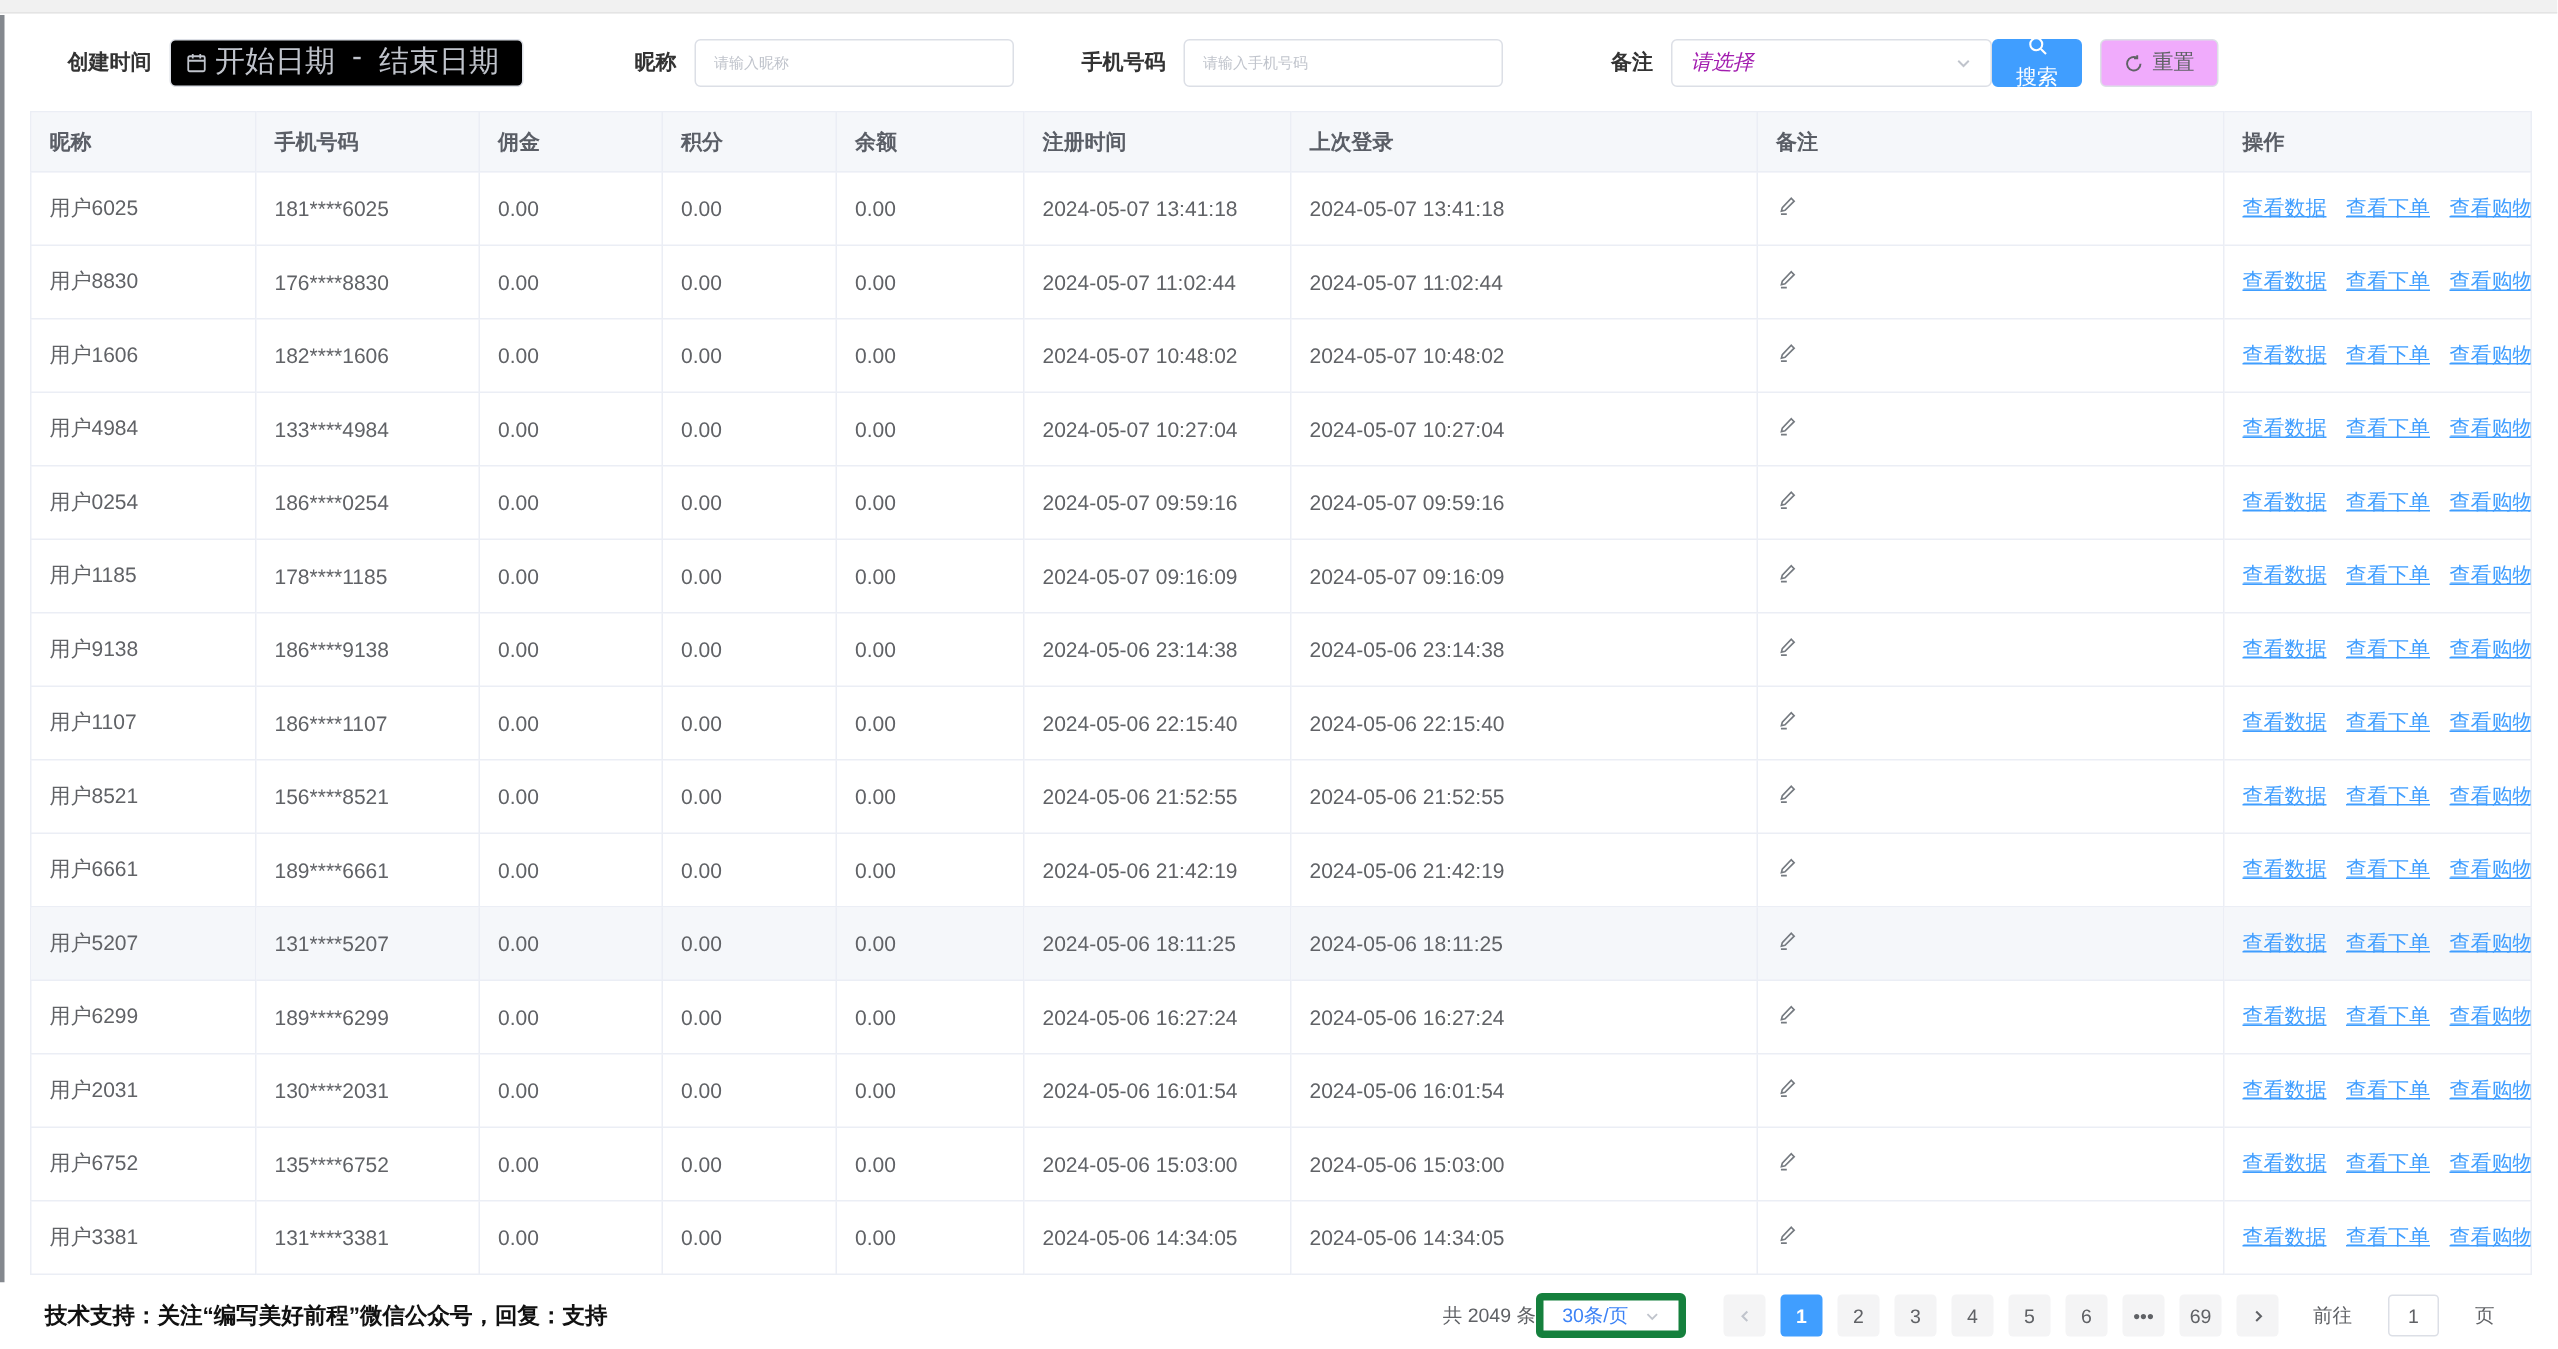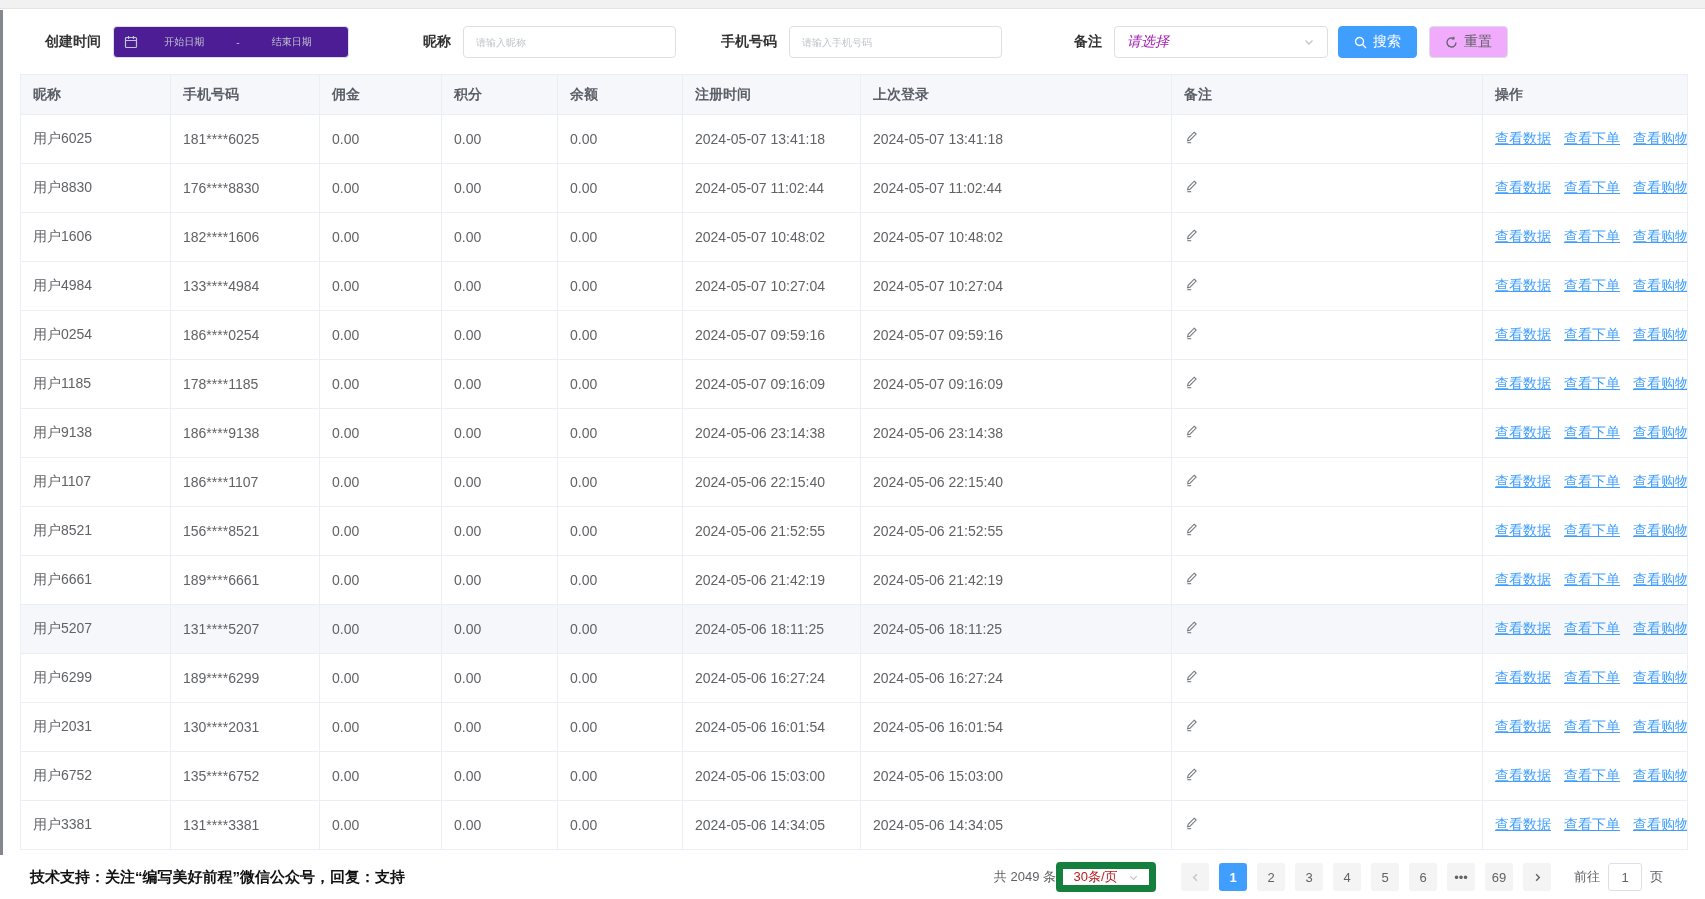--- a/index.html
+++ b/index.html
@@ -10,38 +10,38 @@
   }
   .top-strip { height:9px; background:#f1f1f1; border-bottom:1px solid #e4e4e4; }
   .left-strip { position:absolute; left:0; top:10px; width:3px; height:845px; background:#84888e; }
 
   
   .filter-bar { display:flex; align-items:center; height:32px; margin:17px 0 16px 45px; }
   .f-label { font-weight:bold; font-size:14px; color:#333; margin-right:12px; white-space:nowrap; }
   .ml-74 { margin-left:74px; } .ml-45 { margin-left:45px; } .ml-72 { margin-left:72px; }
   .date-range {
     width:236px; height:32px; border:1px solid #dcdfe6; border-radius:4px;
-    display:flex; align-items:center; padding:0 10px; color:#c0c4cc; font-size:10px; background:#4c1d95;
+    display:flex; padding:0 10px; color:#c0c4cc; font-size:20px; background:#000000;
   }
   .date-range .ph { flex:1; text-align:center; white-space:nowrap; }
   .date-range .sep { padding:0 6px; color:#c0c4cc; }
   .txt-input {
     height:32px; border:1px solid #dcdfe6; border-radius:4px; padding:0 12px;
     font-size:10px; color:#606266; font-family:inherit; outline:none; background:#fff;
   }
   .txt-input::placeholder { color:#c0c4cc; }
   .w-213 { width:213px; }
   .select-box {
     width:214px; height:32px; border:1px solid #dcdfe6; border-radius:4px; background:#fff;
     display:flex; align-items:center; justify-content:space-between; padding:0 12px;
     font-size:14px; color:#a21caf; cursor:pointer;font-style:italic;
   }
   .btn { height:32px; border-radius:4px; font-size:14px; display:inline-flex; align-items:center;
          justify-content:center; gap:6px; padding:0 15px; cursor:pointer; white-space:nowrap; }
-  .btn-primary { background:#409EFF; border:1px solid #409EFF; color:#fff; margin-left:10px; }
+  .btn-primary { background:#409EFF; border:1px solid #409EFF; color:#fff; margin-left:0;flex-direction:column; }
   .btn-default { background:#f0abfc; border:1px solid #dcdfe6; color:#606266; margin-left:12px; }
   .icon { display:inline-flex; align-items:center; justify-content:center; }
 
   
   .table-wrap { margin:0 18px 0 20px; }
   table { width:1667px; table-layout:fixed; border-collapse:collapse; font-size:14px; }
   th {
     background:#f5f7fa; color:#5a5e66; font-weight:bold; text-align:left;
     height:40px; padding:0 12px; border:1px solid #ebeef5; white-space:nowrap;
   }
@@ -53,32 +53,32 @@
 
   
   .footer {
     position:absolute; left:0; right:16px; bottom:0; height:44px; background:#fff;
     display:flex; align-items:center; justify-content:space-between; padding:0 26px 0 30px;
   }
   .support { font-weight:bold; font-size:15px; color:#111; }
   .pager { display:flex; align-items:center; font-size:13px; color:#606266; }
   .total { margin-right:0; }
   .size-select {
-    width:100px; height:30px; border:7px solid #15803d; border-radius:4px; background:#fff;
+    width:100px; height:30px; border:5px solid #15803d; border-radius:4px; background:#fff;
     display:flex; align-items:center; justify-content:center; gap:10px; margin-right:20px;
-    color:#b91c1c; cursor:pointer;
+    color:#3b82f6; cursor:pointer;
   }
   .pg-btn {
     min-width:28px; height:28px; padding:0 4px; border-radius:3px; background:#f4f4f5; color:#606266;
     display:inline-flex; align-items:center; justify-content:center; margin:0 5px; cursor:pointer;
     font-size:13px;
   }
   .pg-btn.active { background:#409EFF; color:#fff; font-weight:bold; }
   .pg-btn.disabled { color:#c0c4cc; }
-  .goto { display:flex; align-items:center; margin-left:18px; gap:8px; }
+  .goto { display:flex; align-items:center; margin-left:18px; gap:24px; }
   .goto-input {
     width:34px; height:28px; border:1px solid #dcdfe6; border-radius:3px; text-align:center;
     font-size:13px; color:#606266; font-family:inherit; outline:none;
   }
 </style>
 </head>
 <body>
 
 <div class="top-strip"></div>
 <div class="left-strip"></div>

